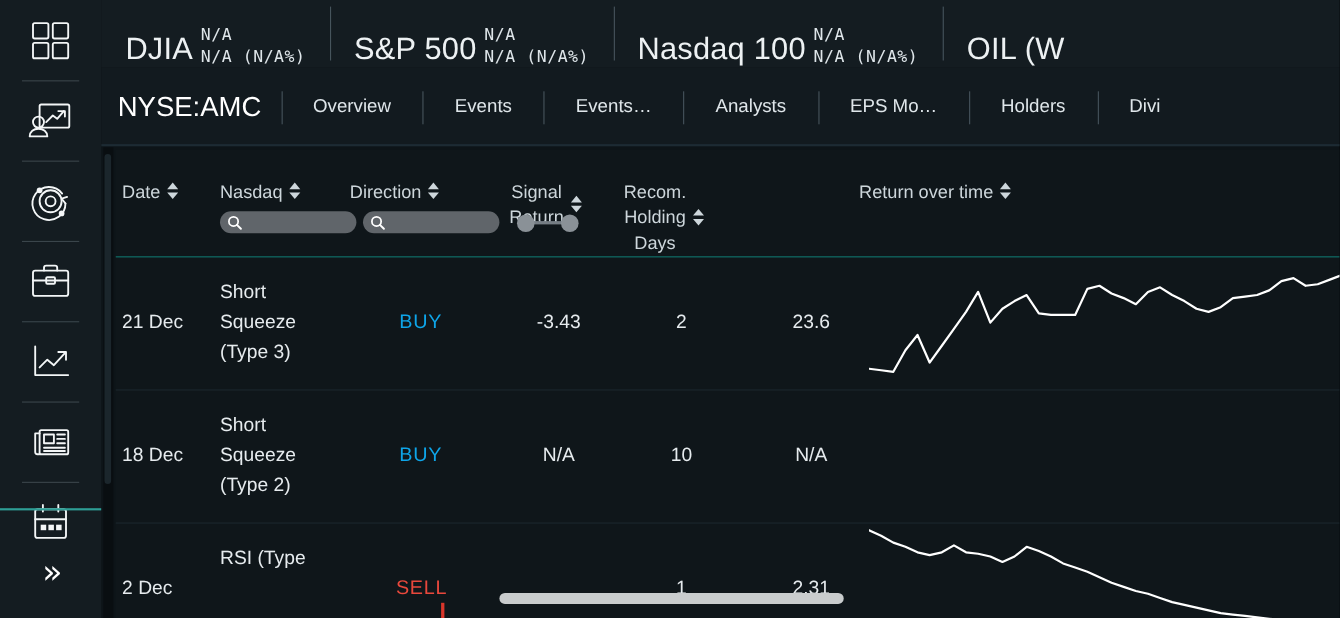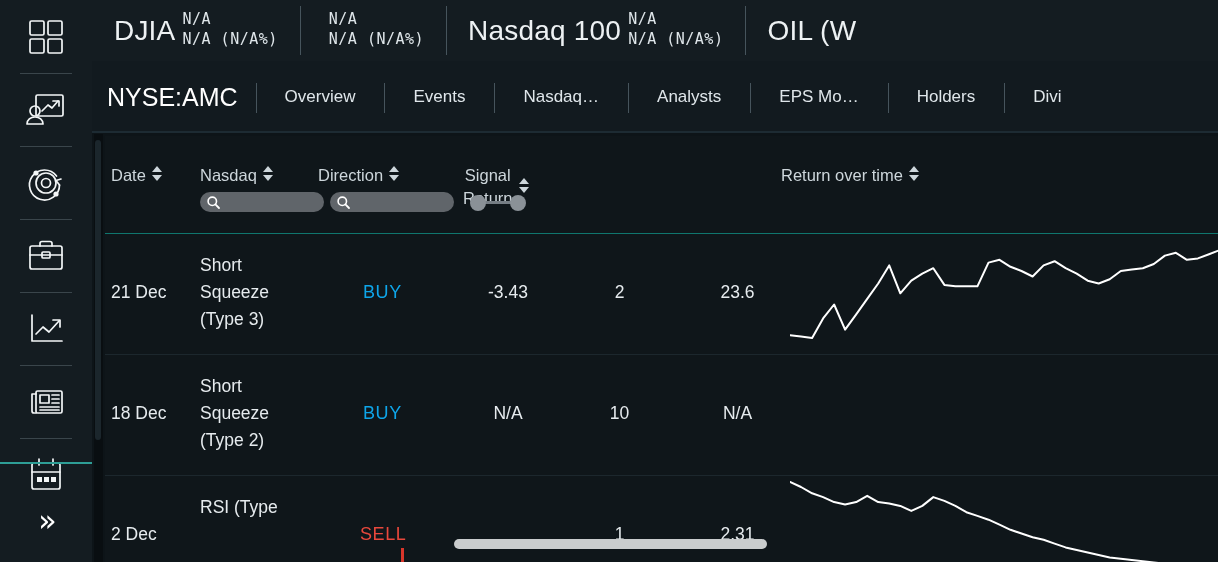--- a/index.html
+++ b/index.html
@@ -59,21 +59,21 @@
   
   #ticker {
     position: absolute; left: 92px; top: 0;
     width: 1126px; height: 61px;
     background: #141c21;
     display: flex; align-items: center;
     z-index: 20;
   }
   .tick {
     height: 61px;
-    display: flex; align-items: center;
+    display: flex; align-items: flex-end;
     padding: 0 22px;
     position: relative;
     white-space: nowrap;
     flex: 0 0 auto;
   }
   .tick + .tick::before {
     content: "";
     position: absolute; left: 0; top: 6px;
     width: 1px; height: 49px;
     background: #46545c;
@@ -367,20 +367,21 @@
 
     <div class="tick">
       <span class="tick-name">DJIA</span>
       <span class="tick-vals">
         <span class="tick-price">N/A</span>
         <span class="tick-chg">N/A (N/A%)</span>
       </span>
     </div>
 
     <div class="tick">
+      <span class="tick-name">S&amp;P 500</span>
       <span class="tick-vals">
         <span class="tick-price">N/A</span>
         <span class="tick-chg">N/A (N/A%)</span>
       </span>
     </div>
 
     <div class="tick">
       <span class="tick-name">Nasdaq 100</span>
       <span class="tick-vals">
         <span class="tick-price">N/A</span>
@@ -396,21 +397,21 @@
   <div id="navbar">
     <span id="nav-symbol">NYSE:AMC</span>
 
     <div class="nav-tab">
         <span>Overview</span>
       </div>
     <div class="nav-tab">
         <span>Events</span>
       </div>
     <div class="nav-tab">
-        <span>Nasdaq…</span>
+        <span>Events…</span>
       </div>
     <div class="nav-tab">
         <span>Analysts</span>
       </div>
     <div class="nav-tab">
         <span>EPS Mo…</span>
       </div>
     <div class="nav-tab">
         <span>Holders</span>
       </div>
@@ -474,20 +475,29 @@
             <i class="up"></i>
             <i class="dn"></i>
           </span>
       </div>
       <div class="slider-wrap" style="left:365px; top:58px;">
         <div class="slider-rail"></div>
         <div class="slider-knob" style="left:0px;"></div>
         <div class="slider-knob" style="left:40px;"></div>
       </div>
 
+      <div class="hcell" style="left:462px; width:105px;">
+        <span class="hlabel center">Recom.
+Holding
+Days</span>
+        <span class="sort" style="margin-top:24px;">
+            <i class="up"></i>
+            <i class="dn"></i>
+          </span>
+      </div>
 
 
       <div class="hcell" style="left:676px;">
         <span class="hlabel">Return over time</span>
         <span class="sort">
             <i class="up"></i>
             <i class="dn"></i>
           </span>
       </div>
     </div>

